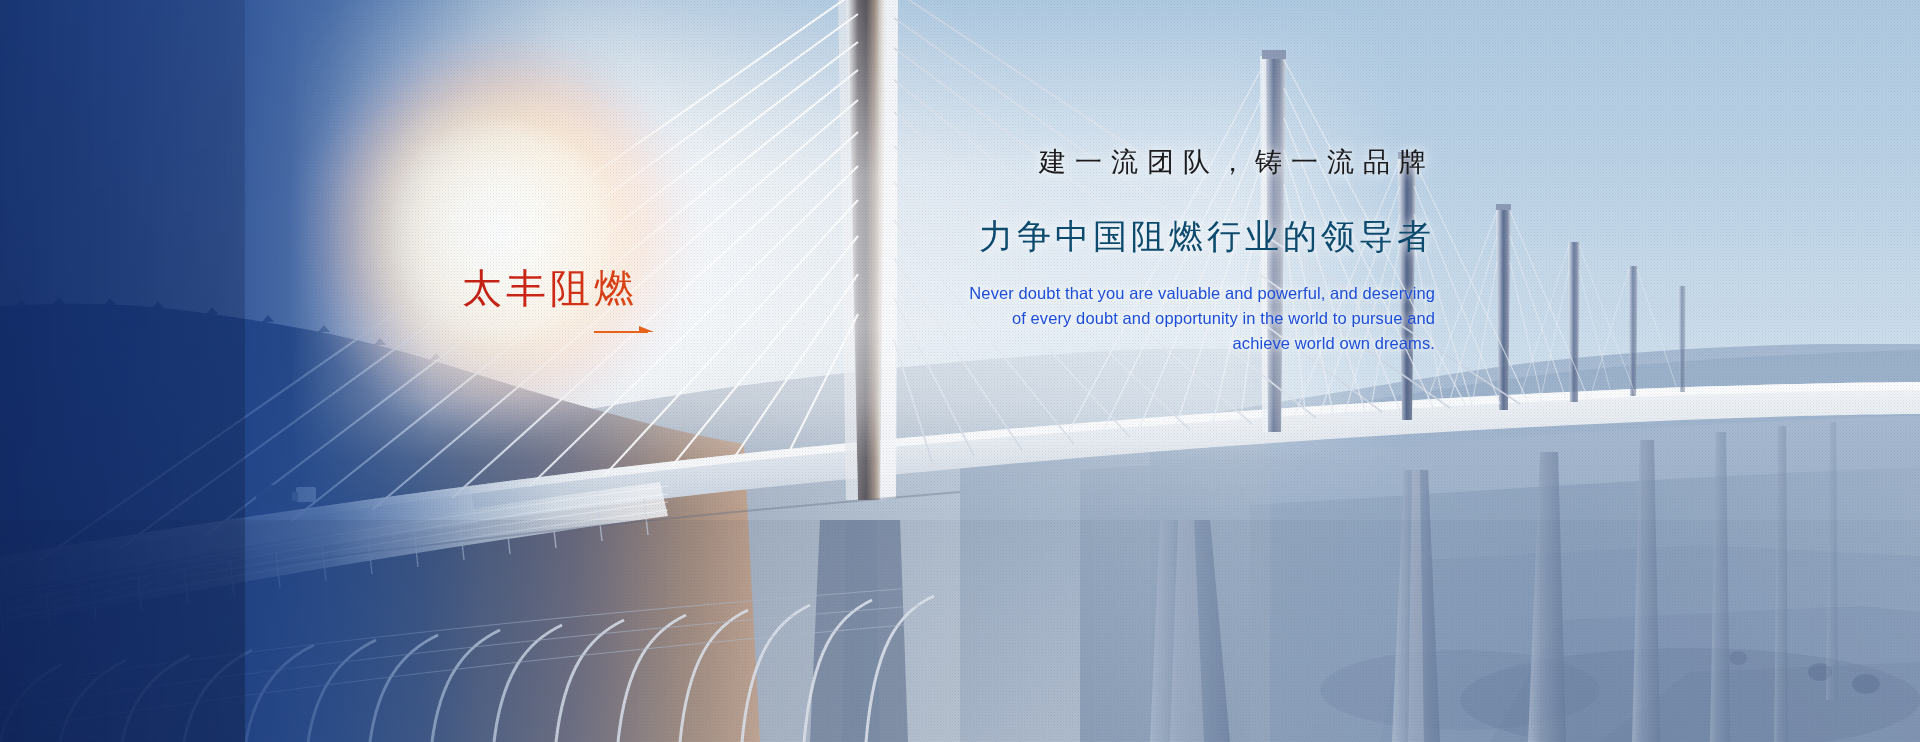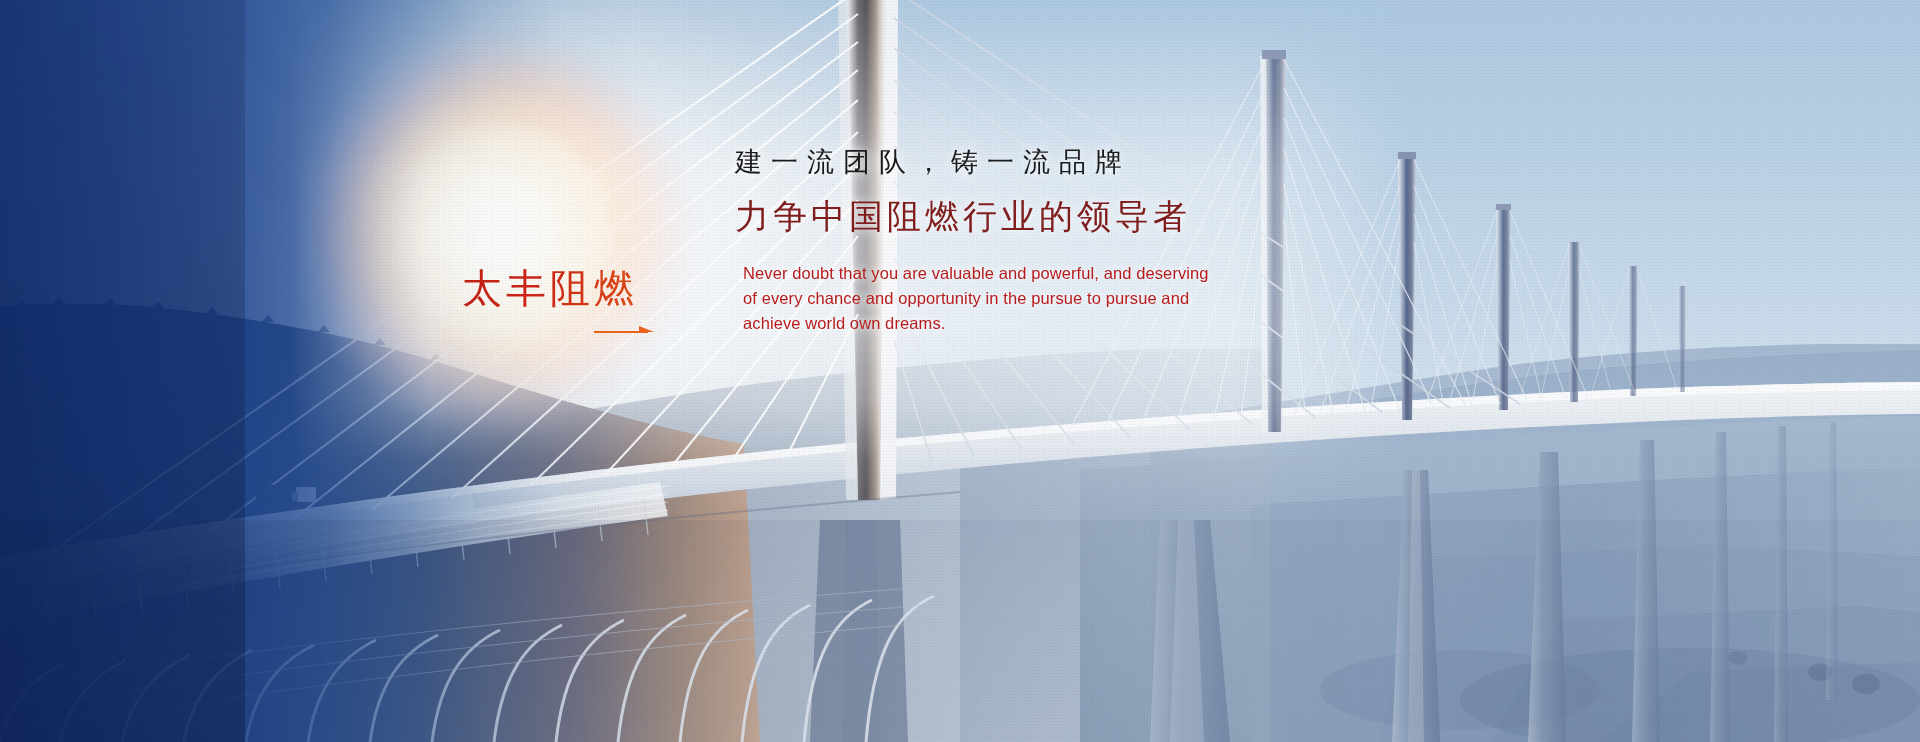--- a/index.html
+++ b/index.html
@@ -114,39 +114,39 @@
     color:#cf2518;
     background:linear-gradient(100deg,#c01f14 0%,#cc2617 42%,#d63d14 72%,#e2571a 100%);
     -webkit-background-clip:text; background-clip:text;
     -webkit-text-fill-color:transparent;
     white-space:nowrap;
   }
   #logo-arrow{
     position:absolute; left:132px; top:56px; width:64px; height:14px;
   }
 
-  #headline-block{ position:absolute; left:735px; top:148px; width:700px; }
+  #headline-block{ position:absolute; left:735px; top:148px; width:700px;text-align:right; }
 
   #slogan{
     font-family:"DejaVu Serif","Liberation Serif",serif;
     font-size:27px; color:#1b1b1d; letter-spacing:9px;
     line-height:1; white-space:nowrap;
     text-shadow:0 0 10px rgba(255,255,255,0.85), 0 0 18px rgba(255,255,255,0.6);
   }
   #title{
-    margin-top:24px;
+    margin-top:44px;
     font-family:"DejaVu Sans","Liberation Sans",sans-serif;
-    font-size:34px; font-weight:500; color:#7f1d1d;
+    font-size:34px; font-weight:500; color:#0c4a6e;
     letter-spacing:4px; line-height:1; white-space:nowrap;
     text-shadow:0 0 10px rgba(255,255,255,0.8), 0 0 20px rgba(255,255,255,0.55);
   }
   #desc{
     margin-top:28px;
     font-family:"Liberation Sans",sans-serif;
-    font-size:16.5px; color:#b91c1c; line-height:25px;
+    font-size:16.5px; color:#1d4ed8; line-height:25px;
     letter-spacing:0.1px;
     text-shadow:0 0 7px rgba(255,255,255,0.85), 0 0 14px rgba(255,255,255,0.55);
     margin-left:8px;
   }
   #desc p{ margin:0; white-space:nowrap; }
 </style>
 </head>
 <body>
 
 <div id="banner">
@@ -504,19 +504,19 @@
         <line x1="0" y1="8" x2="54" y2="8" stroke="#e8631a" stroke-width="2.2"></line>
         <path d="M45 2 L60 8 L45 8 Z" fill="#e8631a"></path>
       </svg>
     </div>
 
     <div id="headline-block">
       <div id="slogan">建一流团队，铸一流品牌</div>
       <div id="title">力争中国阻燃行业的领导者</div>
       <div id="desc">
         <p>Never doubt that you are valuable and powerful, and deserving</p>
-        <p> of every chance and opportunity in the pursue to pursue and</p>
+        <p> of every doubt and opportunity in the world to pursue and</p>
         <p>achieve world own dreams.</p>
       </div>
     </div>
 
   </div>
 </div>
 
 </body></html>

